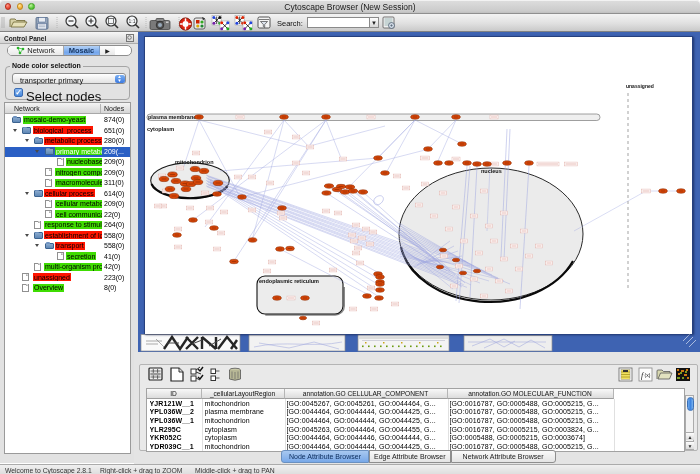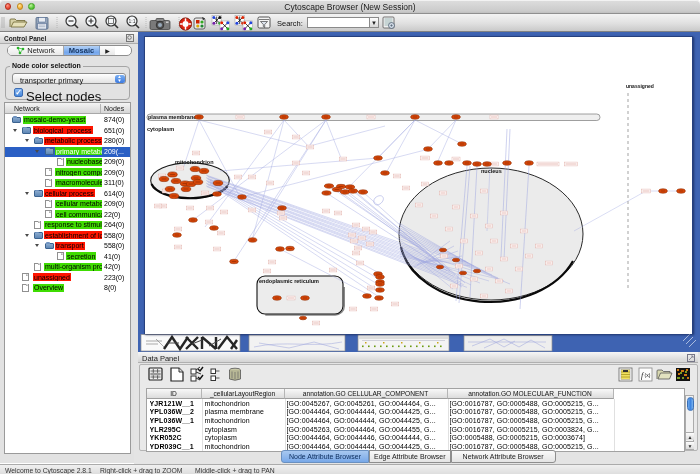--- a/index.html
+++ b/index.html
@@ -778,27 +778,20 @@
           <ellipse cx="521" cy="140" rx="4.3" ry="2.2" fill="#d84708" stroke="#8f2a00" stroke-width="0.6"></ellipse>
           <path d="M518.85 140h4.3" stroke="#6f2002" stroke-width="0.6" opacity="0.75"></path>
           <ellipse cx="539" cy="140" rx="4.3" ry="2.2" fill="#d84708" stroke="#8f2a00" stroke-width="0.6"></ellipse>
           <path d="M536.85 140h4.3" stroke="#6f2002" stroke-width="0.6" opacity="0.75"></path>
         </svg>
       </div>
   </div>
 </div>
 
 <div class="abs" id="datapanel">
-  <div class="abs" id="dph">
-      <div class="t">Data Panel</div>
-      <svg style="position:absolute;right:3px;top:2px" width="8" height="8" viewBox="0 0 8 8">
-        <rect x="0.5" y="0.5" width="7" height="7" fill="none" stroke="#778" stroke-width="1"></rect>
-        <path d="M2 6L6 2M4 2h2v2" stroke="#778" stroke-width="0.8" fill="none"></path>
-      </svg>
-    </div>
   <div class="abs" style="left:5px;top:12px;width:559px;height:87px;border:1px solid #b4b4b4;border-radius:2px;background:#e9e9e9"></div>
     <div class="abs" id="dptools">
       <svg width="566" height="22" style="left:0;top:14px" id="dpicons">
         <g transform="translate(15,2)">
           <rect x="0" y="0" width="13" height="12" rx="1" fill="#f2f2f2" stroke="#222" stroke-width="1.2"></rect>
           <path d="M1.5 3h10M1.5 6h10M1.5 9h10M4.3 1v10M8.6 1v10" stroke="#444" stroke-width="0.8"></path>
           <rect x="1.5" y="4.8" width="10" height="2.6" fill="#999"></rect>
         </g>
         <g transform="translate(36,2)">
           <path d="M1 0h8l4 4v9H1z" fill="#fff" stroke="#222" stroke-width="1.2"></path>

